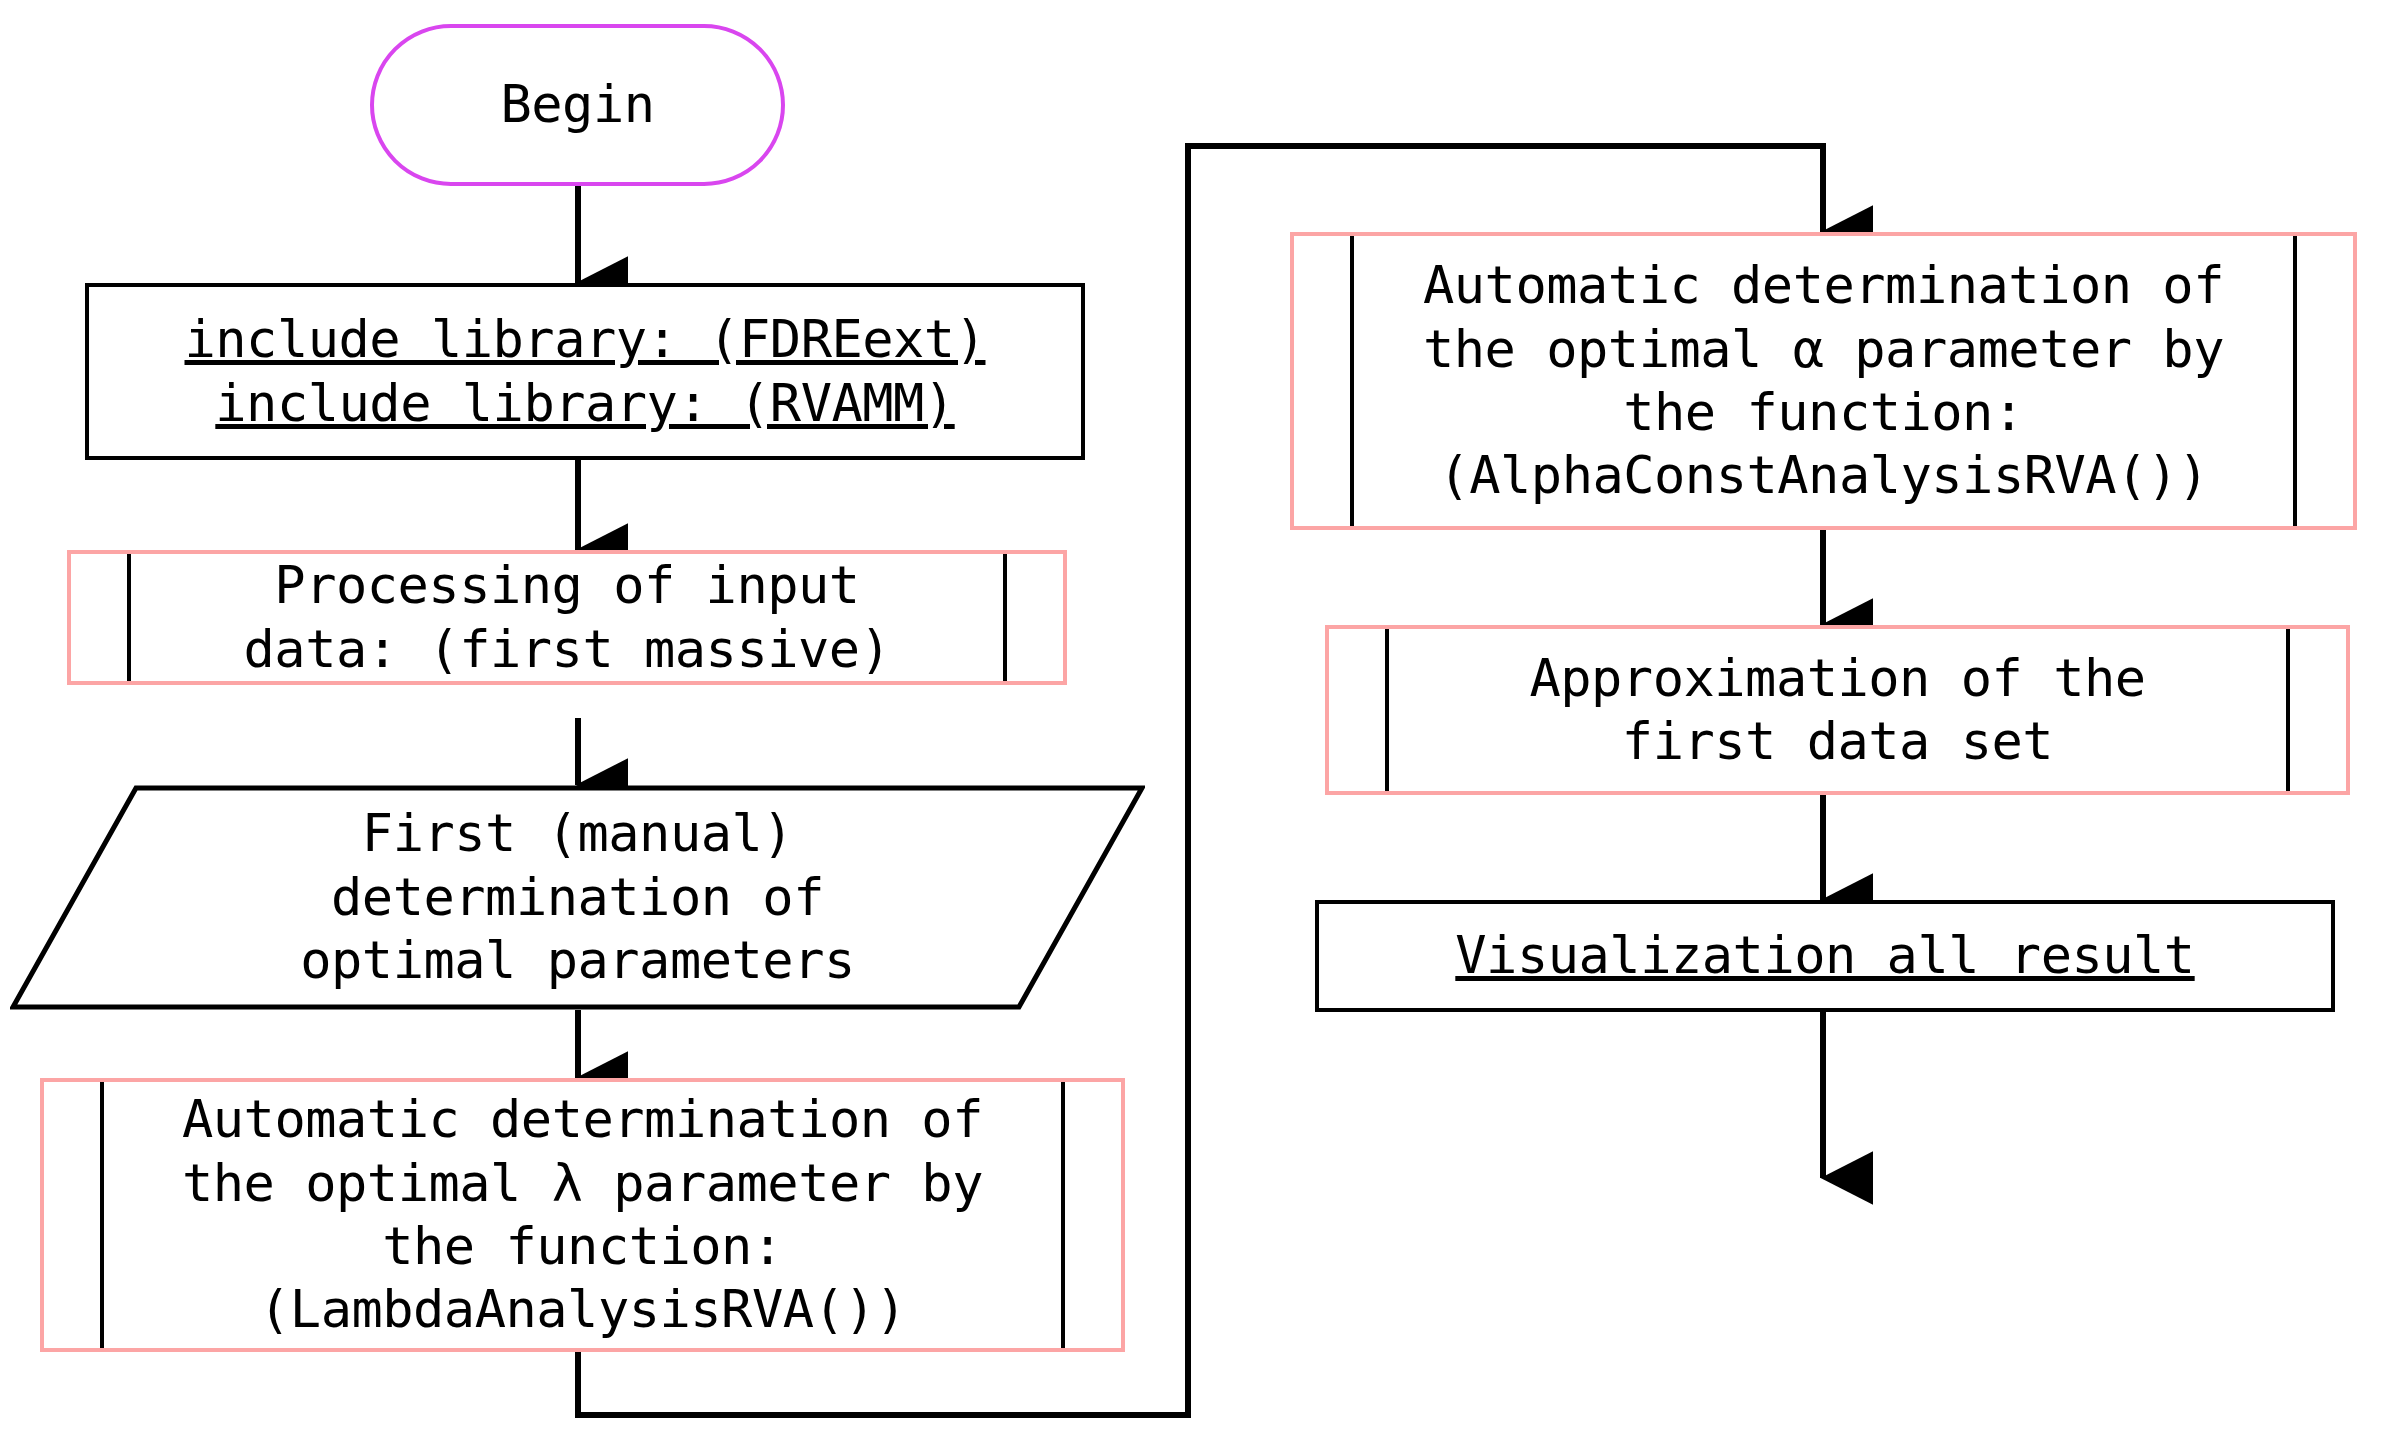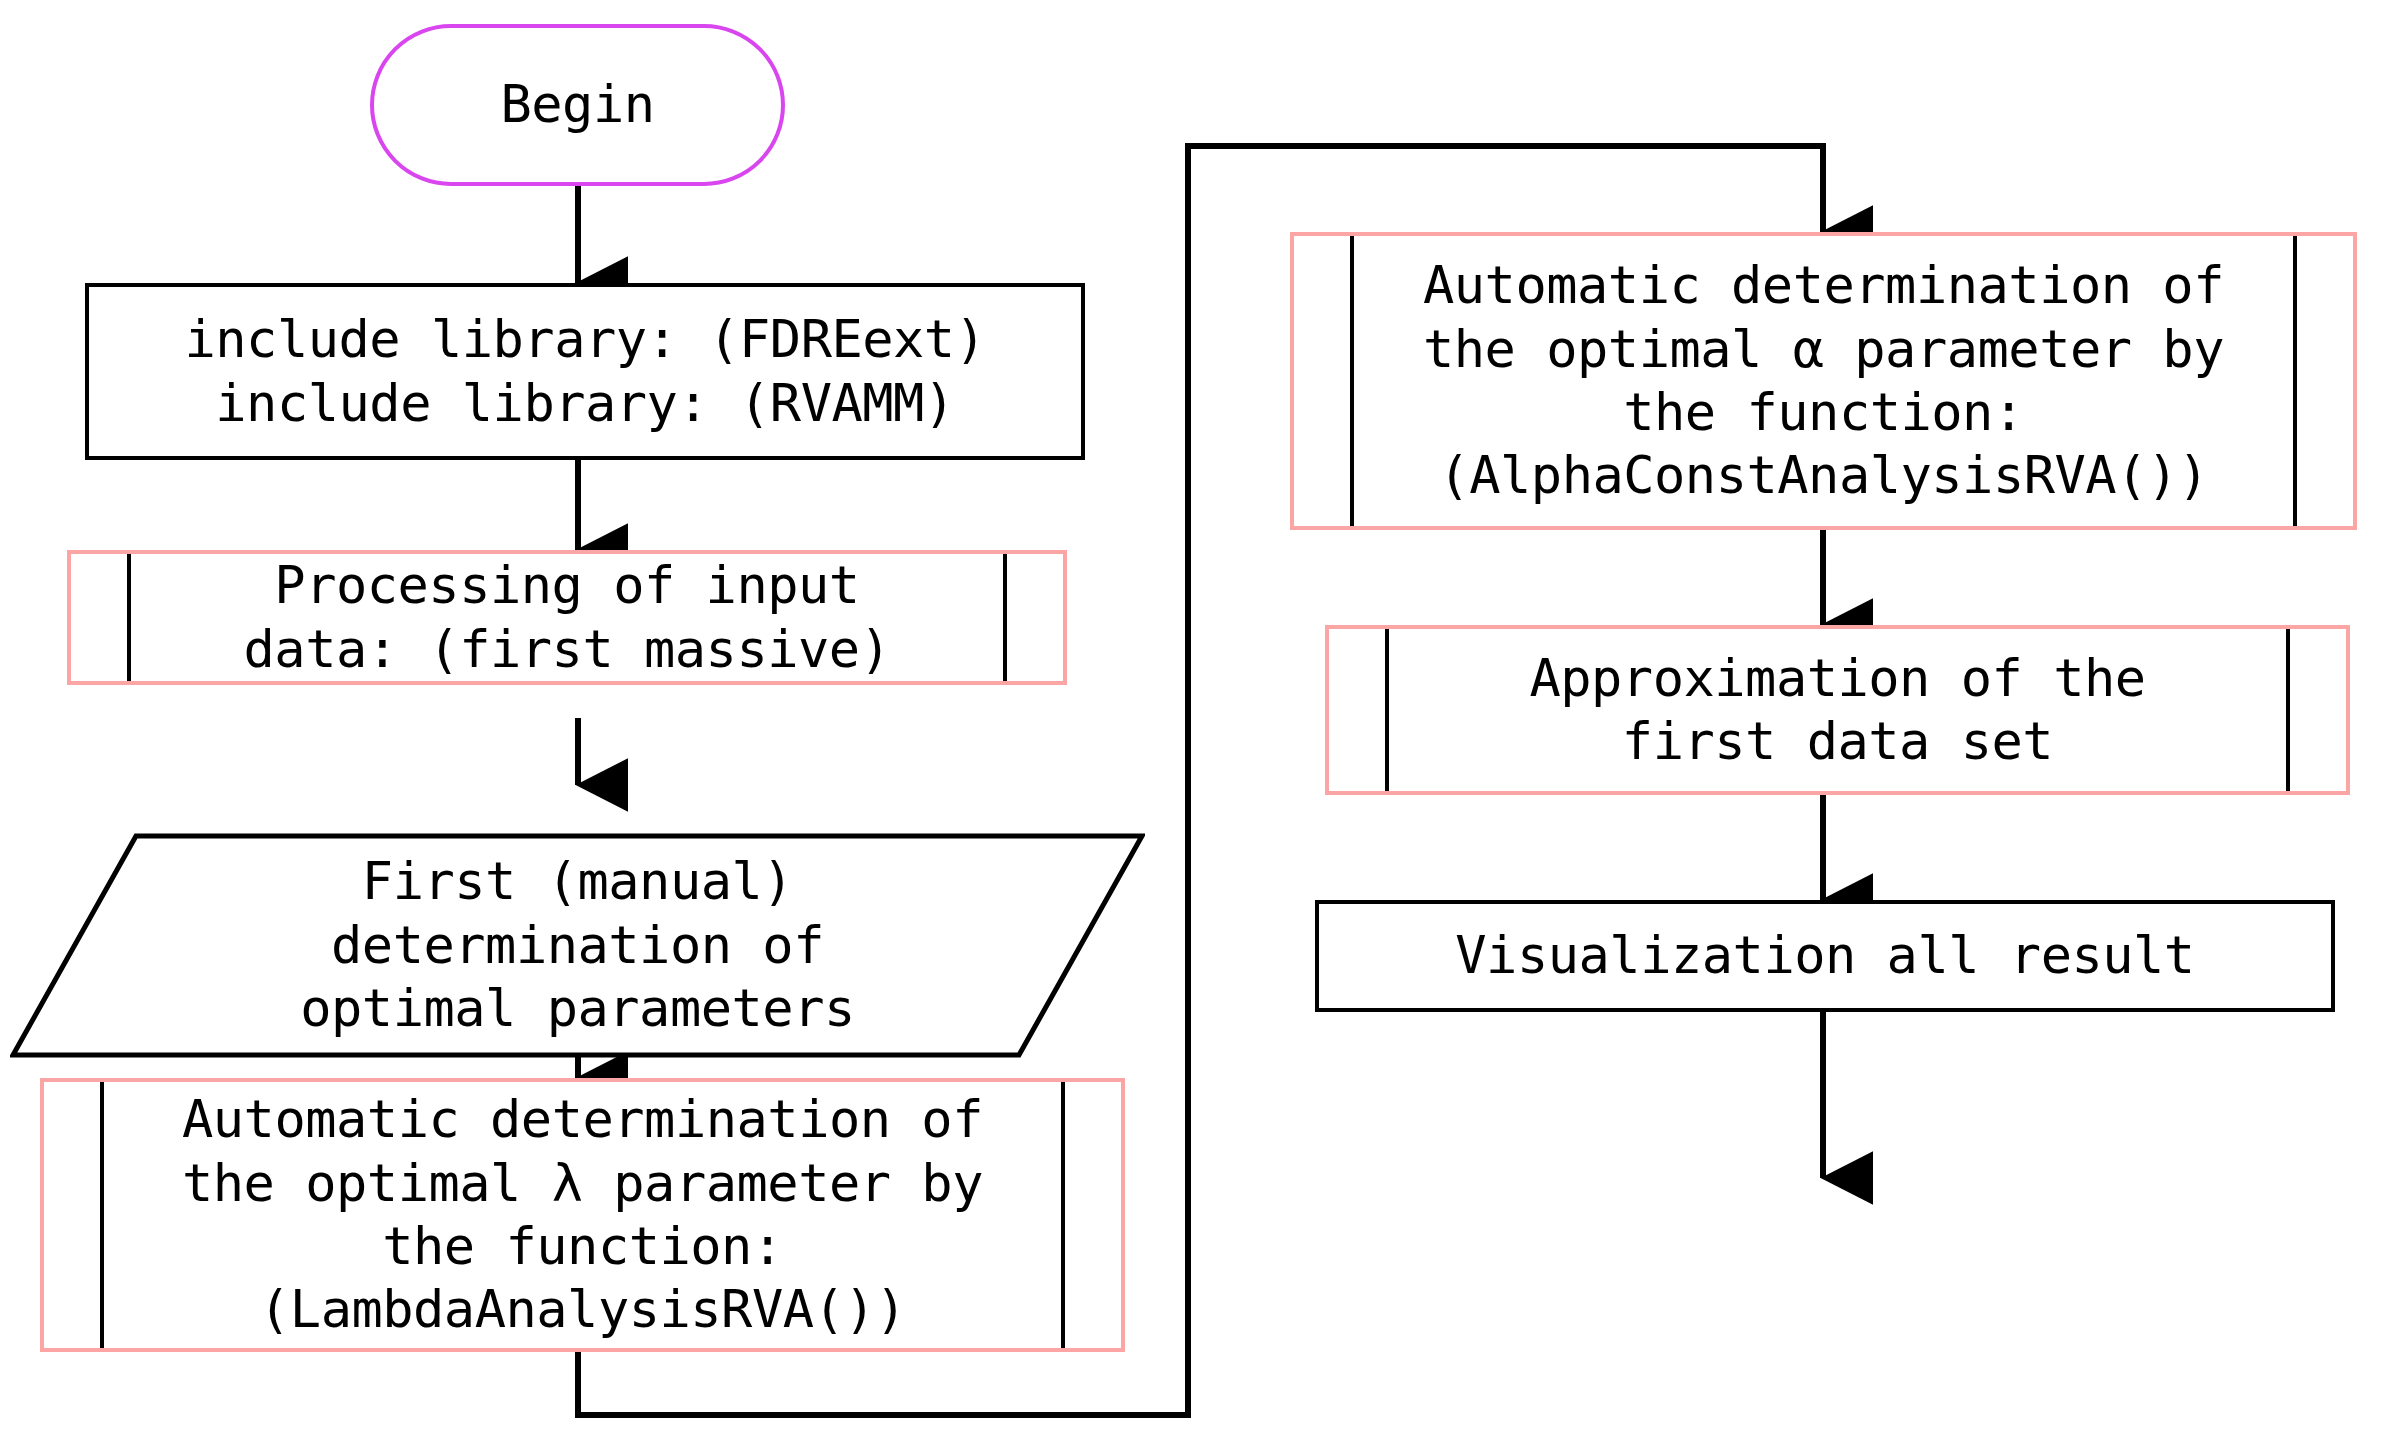--- a/index.html
+++ b/index.html
@@ -46,20 +46,21 @@
   
   .terminal {
     border: 4px solid #d946ef;
     border-radius: 90px;
     font-size: 52px;
   }
   
   .process {
     border: 4px solid #000000;
     font-size: 52px;
+    text-decoration: underline;
   }
   
   .predef {
     border: 4px solid #fca5a5;
     font-size: 52px;
   }
   .predef .bar {
     position: absolute;
     top: 0;
     bottom: 0;
@@ -139,21 +140,21 @@
 
   <div class="node predef" style="left:67px; top:550px; width:1000px; height:135px;text-align:center;">
     <span class="bar left"></span>
     <span class="bar right"></span>
     <span class="inner">
       <span class="label">Processing of input
 data: (first massive)</span>
     </span>
   </div>
 
-  <div class="node parallelogram" style="left:10px; top:785px; width:1135px; height:225px;margin-top:48px;">
+  <div class="node parallelogram" style="left:10px; top:785px; width:1135px; height:225px;">
     <svg class="shape" viewBox="0 0 1135 225" preserveAspectRatio="none">
       <polygon points="126,3 1132,3 1009,222 3,222" fill="#ffffff" stroke="#000000" stroke-width="5" vector-effect="non-scaling-stroke"></polygon>
     </svg>
     <span class="inner">
       <span class="label">First (manual)
 determination of
 optimal parameters</span>
     </span>
   </div>
 

